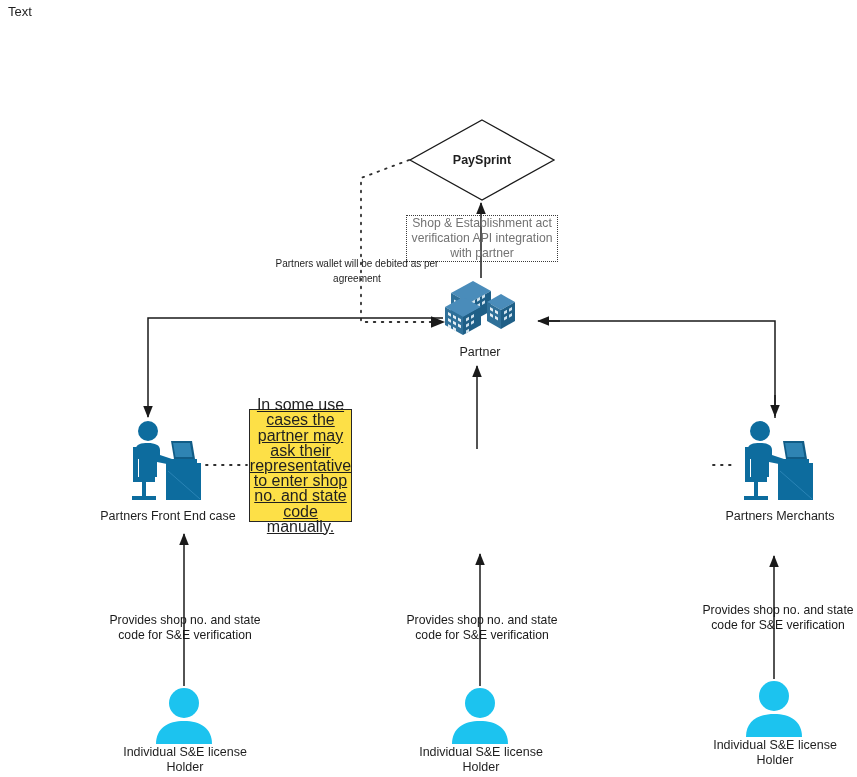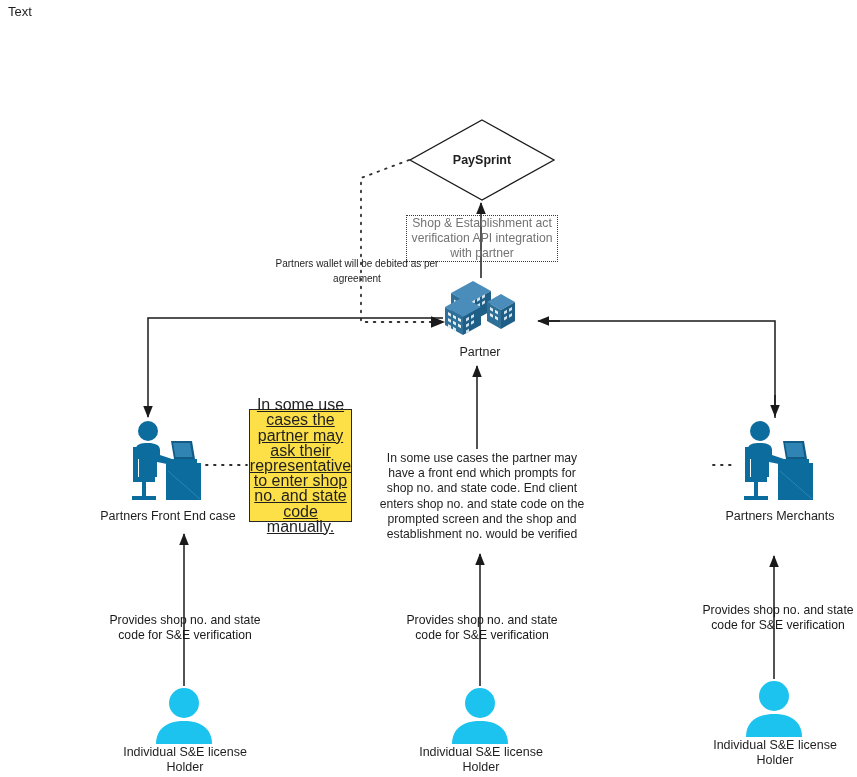--- a/index.html
+++ b/index.html
@@ -139,27 +139,20 @@
 integration with partner</div>
   <div id="wallet-note">Partners wallet will
 be debited as per agreement</div>
   <div id="left-note" class="box-note">In some use
 cases the partner
 may ask their
 representative to
 enter shop no.
 and state code
 manually.</div>
-  <div id="center-note">In some use cases the partner
-may have a front end which
-prompts for shop no. and state code.
-End client enters shop no. and state code
-on the prompted screen
-and the shop and establishment no.
-would be verified</div>
 
   <div class="icon-wrap" id="icon-partner">
     <svg width="75" height="62" viewBox="0 0 75 62">
 
       <polygon points="8,16 30,4 48,14 26,26" fill="#4a8cba"></polygon>
       <polygon points="8,16 26,26 26,46 8,36" fill="#2f7099"></polygon>
       <polygon points="26,26 48,14 48,34 26,46" fill="#1f5f87"></polygon>
       <g fill="#dce9f2">
         <rect x="11" y="22" width="3.2" height="4" transform="skewY(28)"></rect>
       </g>

